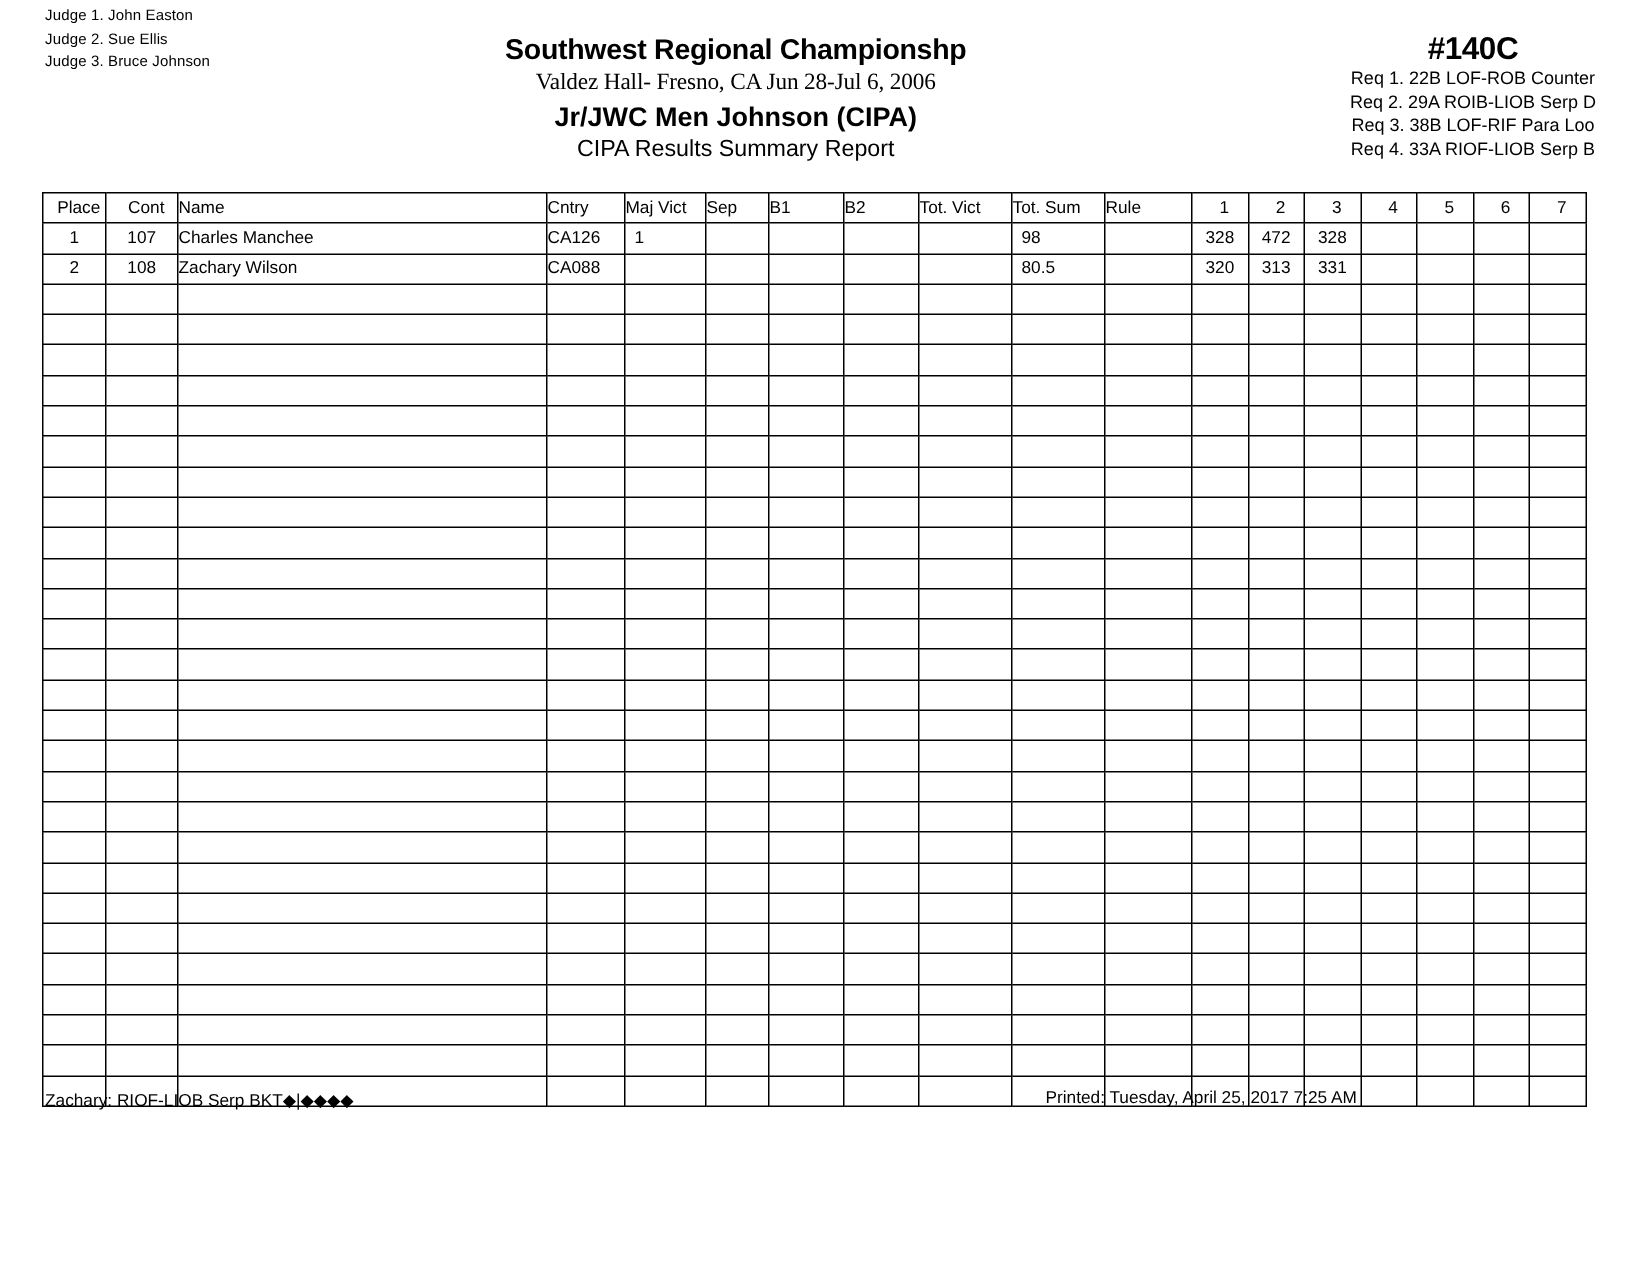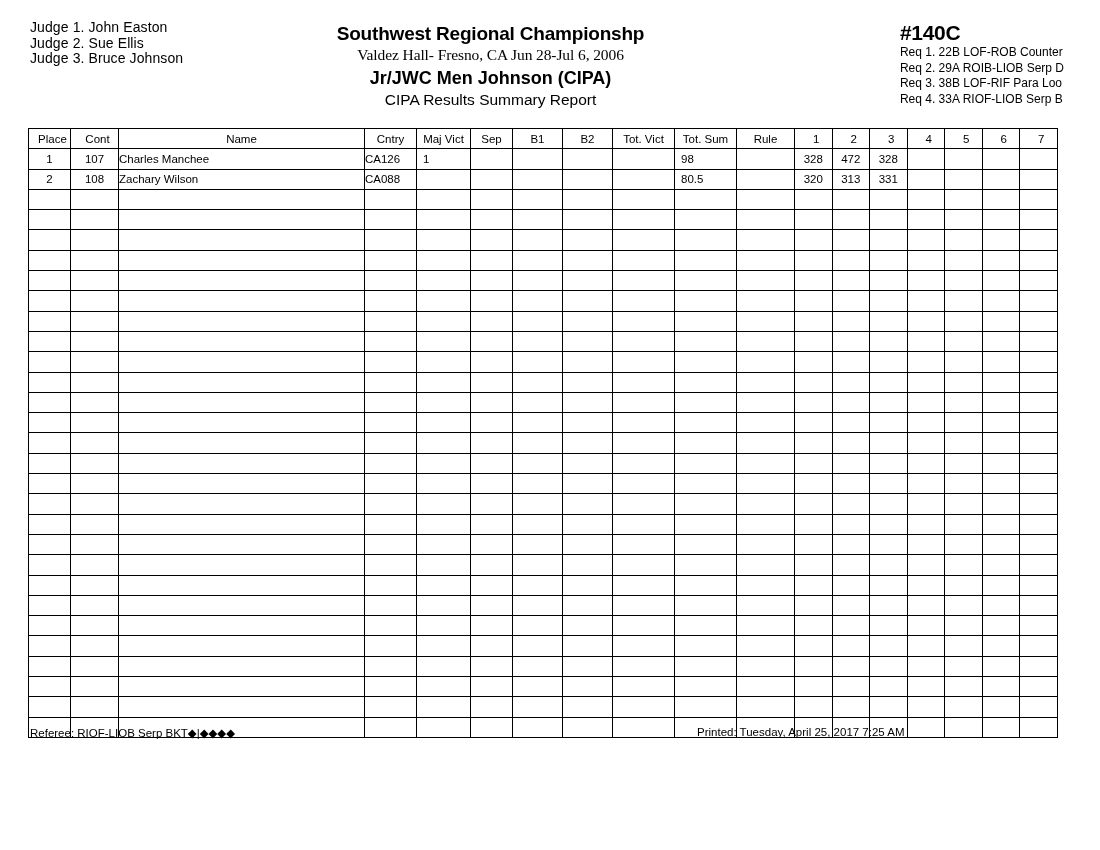--- a/index.html
+++ b/index.html
@@ -18,22 +18,22 @@
 
   
   .page-header {
     position: relative;
     height: 112px;
   }
 
   .judges {
     position: absolute;
     left: 30px;
-    top: 20px;
-    font-size: 14px;
+    top: 3px;
+    font-size: 10px;
     line-height: 15.5px;
     white-space: nowrap;
   }
   .judge-line {
     letter-spacing: 0.1px;
   }
 
   .title-block {
     position: absolute;
     left: 0;
@@ -62,21 +62,21 @@
   }
   .title-report {
     font-size: 15.5px;
     line-height: 20px;
   }
 
   .req-block {
     position: absolute;
     right: 36px;
     top: 20px;
-    text-align: left;
+    text-align: center;
     white-space: nowrap;
   }
   .req-code {
     font-size: 21px;
     font-weight: bold;
     line-height: 25px;
     letter-spacing: -0.3px;
   }
   .req-line {
     font-size: 12px;
@@ -99,21 +99,21 @@
   table.results td, table.results th {
     border: 1px solid #000;
     padding: 0;
     height: 19.3px;
     font-size: 11.5px;
     font-weight: normal;
     overflow: hidden;
     white-space: nowrap;
   }
   thead th {
-    text-align: center;
+    text-align: left;
     padding-left: 4px;
     border-bottom: 2.4px solid #000;
     height: 20px;
   }
   thead th.center {
     text-align: center;
     padding-left: 6px;
   }
   tbody td {
     text-align: left;
@@ -815,15 +815,15 @@
           <td class="center">&nbsp;</td>
           <td class="center">&nbsp;</td>
           <td class="center">&nbsp;</td>
           <td class="center">&nbsp;</td>
         </tr>
       </tbody>
   </table>
 </div>
 
 <div class="footer">
-  <div class="footer-referee">Referee:  RIOF-LIOB Serp BKT◆|◆◆◆◆</div>
+  <div class="footer-referee">Zachary:  RIOF-LIOB Serp BKT◆|◆◆◆◆</div>
   <div class="footer-printed">Printed:  Tuesday, April 25, 2017  7:25 AM</div>
 </div>
 
 </body></html>

